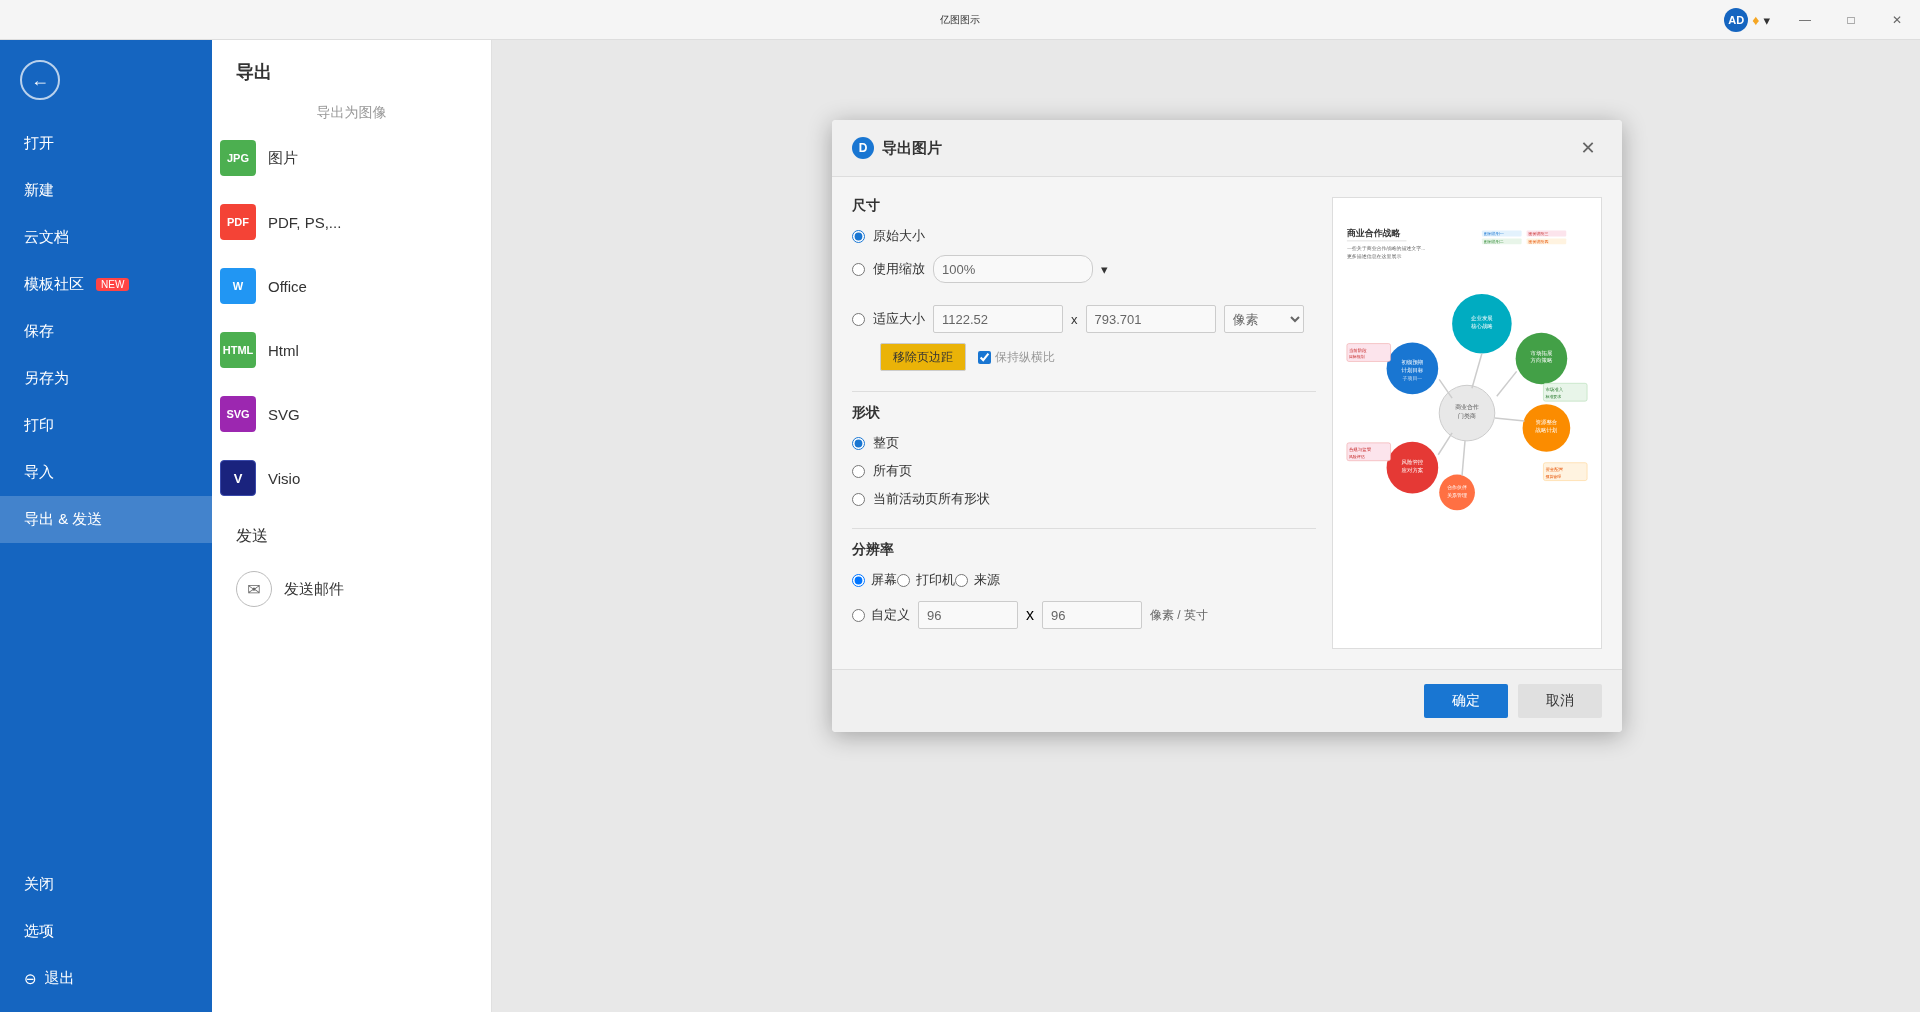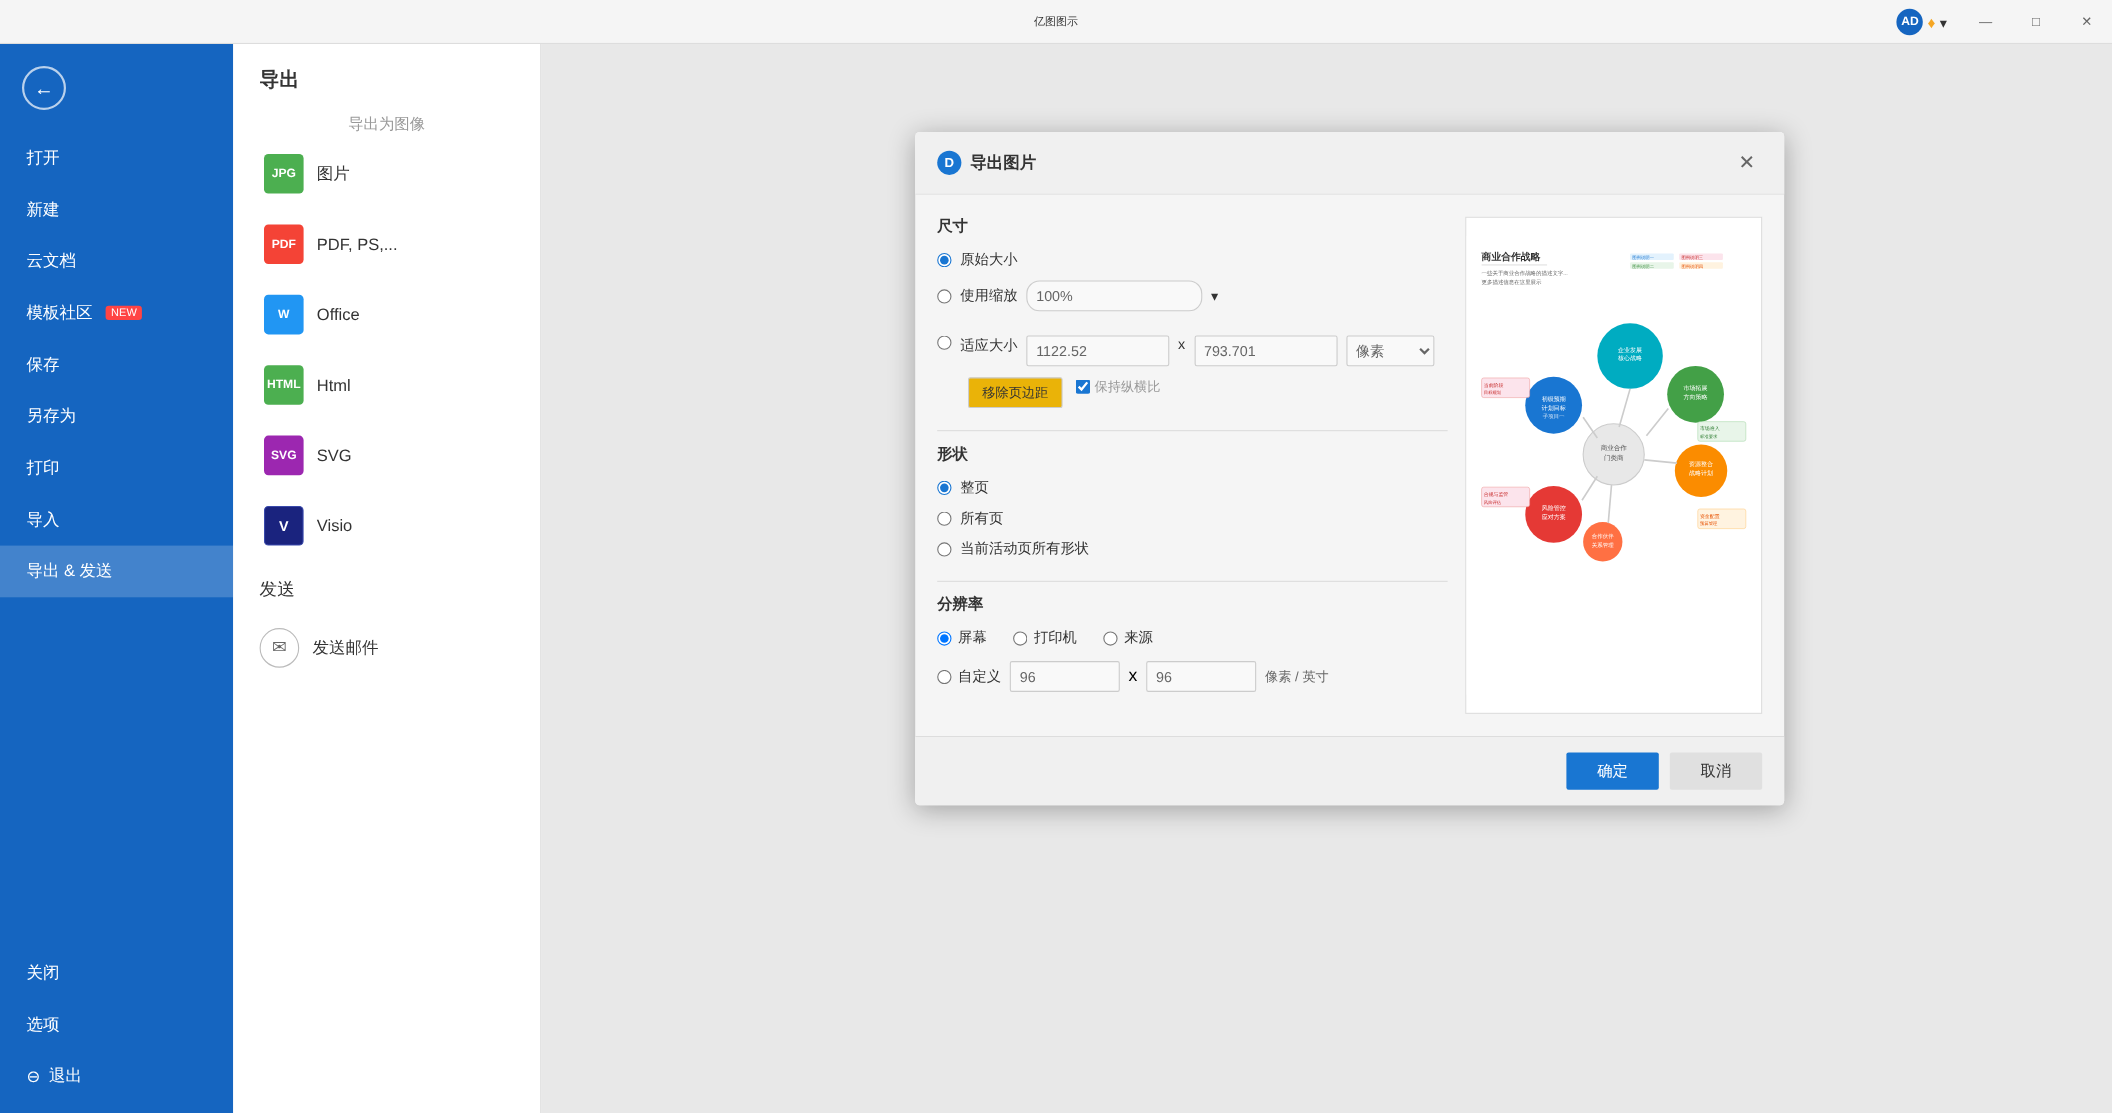--- a/index.html
+++ b/index.html
@@ -146,21 +146,21 @@
     .export-to-title {
       font-size: 14px;
       color: #999;
       padding: 4px 24px;
       text-align: center;
     }
     .export-item {
       display: flex;
       align-items: center;
       gap: 12px;
-      padding: 14px 28px;
+      padding: 14px 8px;
       cursor: pointer;
     }
     .export-icon {
       width: 36px;
       height: 36px;
       border-radius: 4px;
       display: flex;
       align-items: center;
       justify-content: center;
       font-size: 11px;
@@ -300,21 +300,21 @@
       height: 28px;
       border: 1px solid #ccc;
       background: #f9f9f9;
       padding: 0 8px;
       font-size: 13px;
       color: #666;
       border-radius: 12px;
     }
     .dim-row {
       display: flex;
-      align-items: flex-start;
+      align-items: center;
       gap: 8px;
       margin-bottom: 10px;
     }
     .dim-input {
       width: 130px;
       height: 28px;
       border: 1px solid #ccc;
       background: #f9f9f9;
       padding: 0 8px;
       font-size: 13px;
@@ -348,21 +348,20 @@
       font-size: 12px;
       color: #999;
     }
     .checkbox-label input { accent-color: #1976d2; }
     .separator { border: none; border-top: 1px solid #ddd; margin: 12px 0; }
 
     
     .resolution-row {
       display: flex;
       align-items: center;
-      gap: 24px;
       margin-bottom: 12px;
     }
     .resolution-label {
       display: flex;
       align-items: center;
       gap: 6px;
       font-size: 13px;
       color: #333;
     }
     .custom-row {

